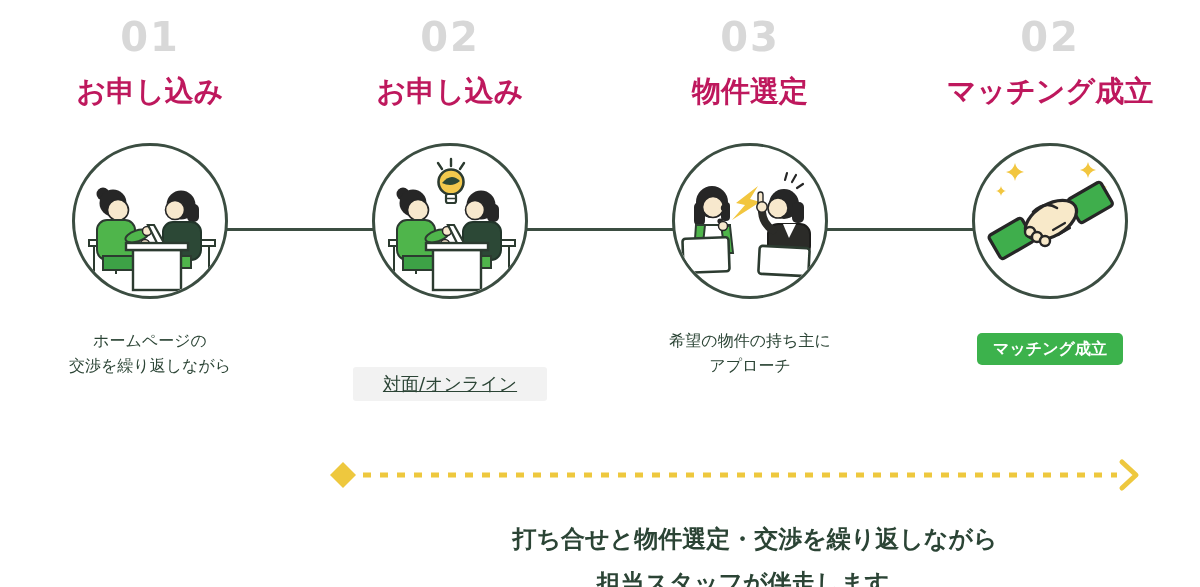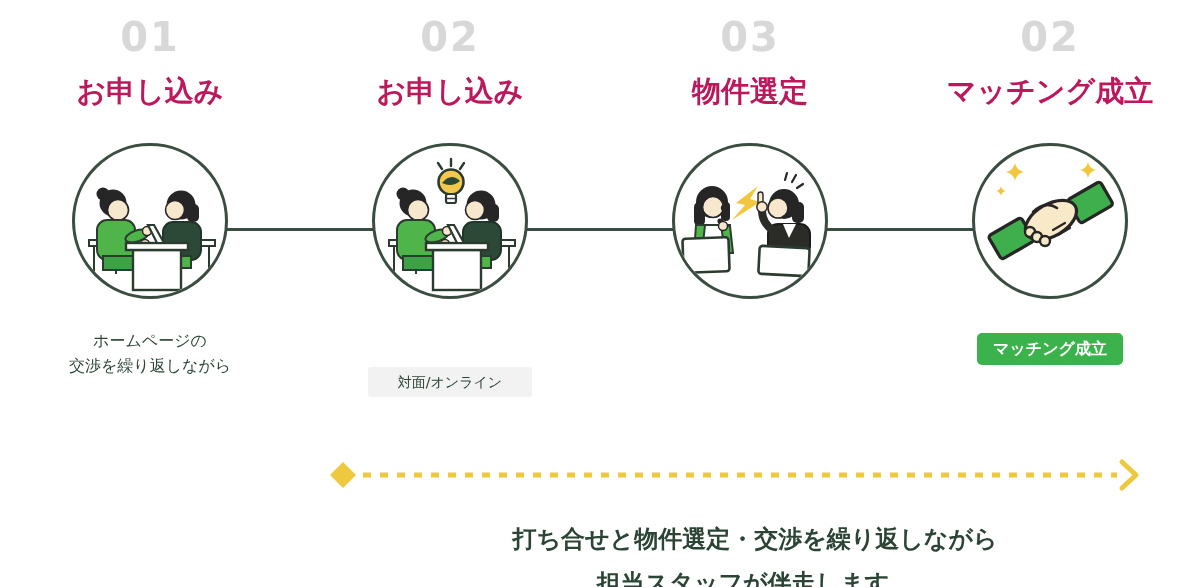--- a/index.html
+++ b/index.html
@@ -33,21 +33,21 @@
     position:relative;z-index:2;flex:none;
   }
   .circle svg{display:block;width:150px;height:150px;}
 
   .step-desc{
     margin-top:30px;font-size:16px;font-weight:400;color:#2b4435;
     line-height:1.55;text-align:center;white-space:nowrap;
   }
   .badge-gray{
     margin-top:13px;display:inline-block;background:#f2f2f2;color:#2b4435;
-    font-size:14px;padding:8px 30px;border-radius:3px;line-height:1;white-space:nowrap;
+    font-size:18px;padding:8px 30px;border-radius:3px;line-height:1;white-space:nowrap;text-decoration:underline;
   }
   .badge-green{
     margin-top:34px;display:inline-block;background:#3cb24c;color:#ffffff;
     font-size:16px;font-weight:bold;padding:8px 16px;border-radius:5px;
     line-height:1;white-space:nowrap;
   }
 
   .repeat-arrow{position:absolute;left:325px;top:456px;z-index:1;}
   .repeat-note{
     position:absolute;left:350px;top:517px;width:810px;z-index:1;
@@ -176,20 +176,24 @@
           <circle cx="103" cy="62" r="10" fill="#f7e8cd" stroke="#262626" stroke-width="1.6"></circle>
           <rect x="93" y="78" width="42" height="32" rx="10" fill="#2b2b28" stroke="#1d1d1b" stroke-width="2"></rect>
           <polygon points="108,78 121,78 114,92" fill="#ffffff"></polygon>
           <path d="M98,84 Q88,78 87,66" fill="none" stroke="#2b2b28" stroke-width="8" stroke-linecap="round"></path>
           <rect x="83" y="46" width="5" height="14" rx="2.4" fill="#f7e8cd" stroke="#262626" stroke-width="1.4"></rect>
           <circle cx="87" cy="61" r="5.2" fill="#f7e8cd" stroke="#262626" stroke-width="1.5"></circle>
 
           <rect x="84" y="101" width="50" height="28" rx="3" fill="#ffffff" stroke="#2c3b30" stroke-width="2.6" transform="rotate(3 109 115)"></rect>
         </svg>
       </div>
+      <div class="step-desc">
+        <span>希望の物件の持ち主に</span><br>
+        <span>アプローチ</span>
+      </div>
     </div>
 
     <div class="step">
       <div class="step-number">02</div>
       <div class="step-title">マッチング成立</div>
       <div class="circle">
         <svg viewBox="0 0 150 150">
 
           <g fill="#f2c63f">
             <path d="M40,17 Q41.5,24.5 49,26 Q41.5,27.5 40,35 Q38.5,27.5 31,26 Q38.5,24.5 40,17 Z"></path>

